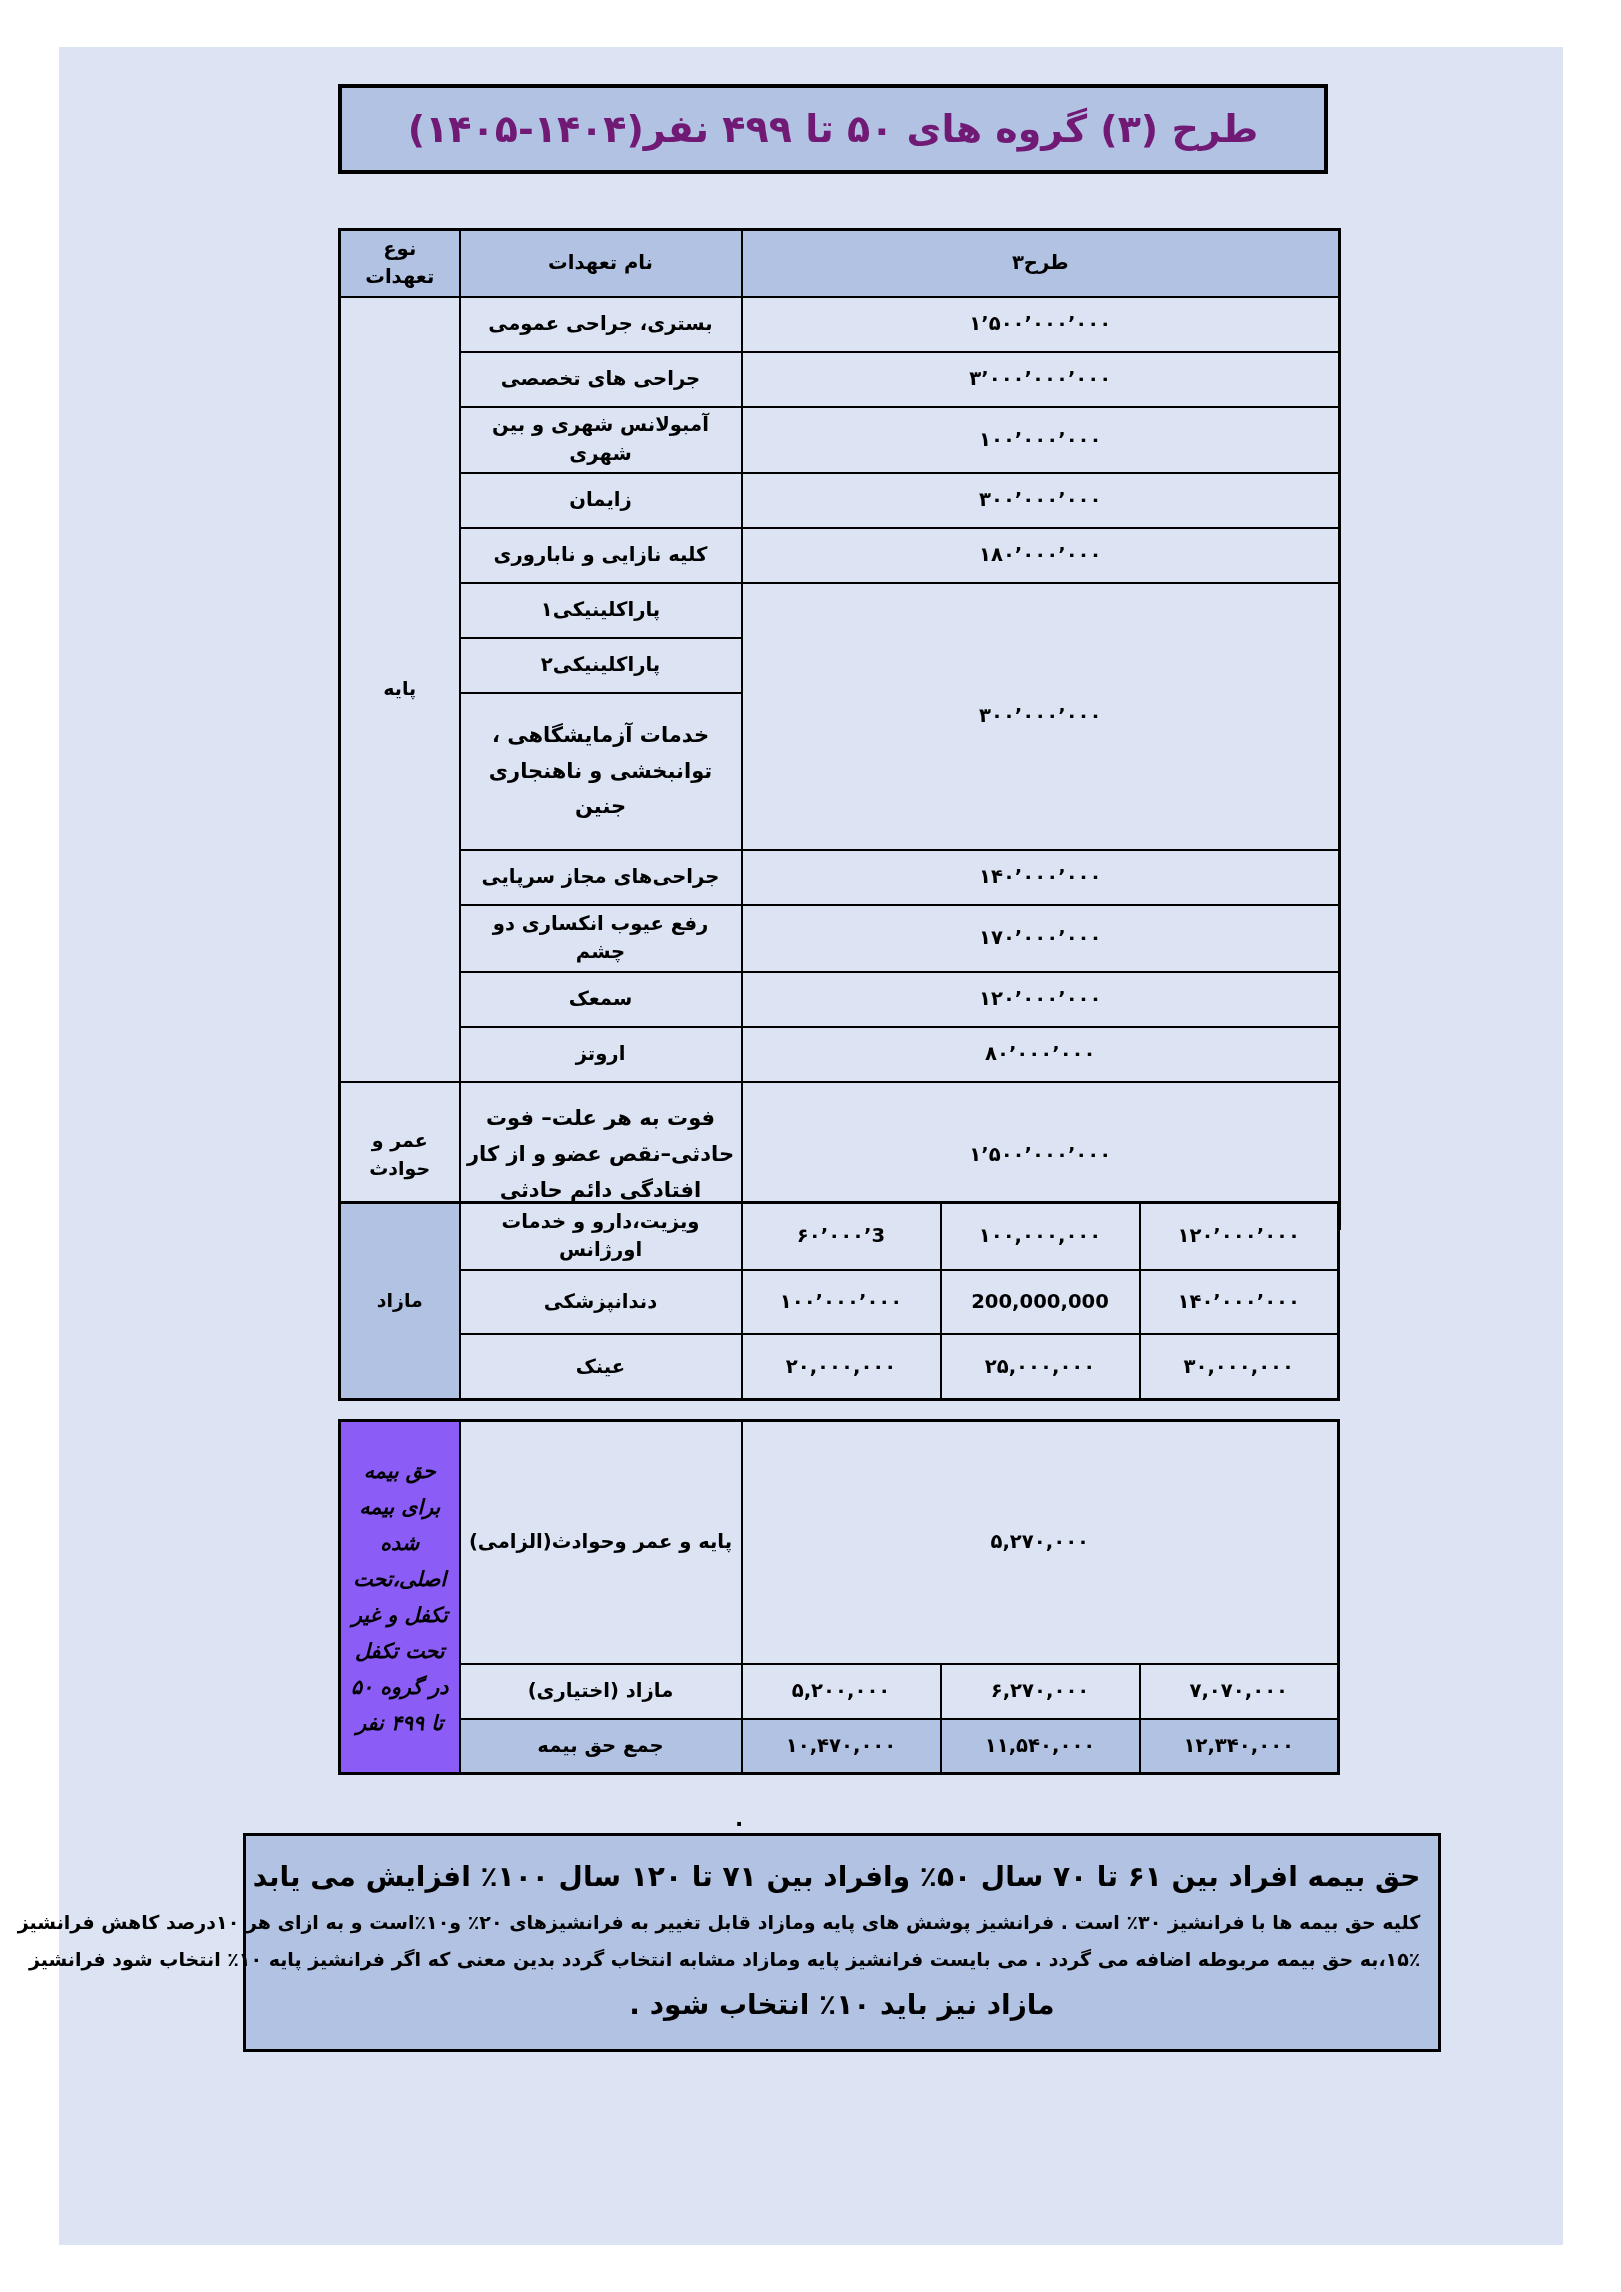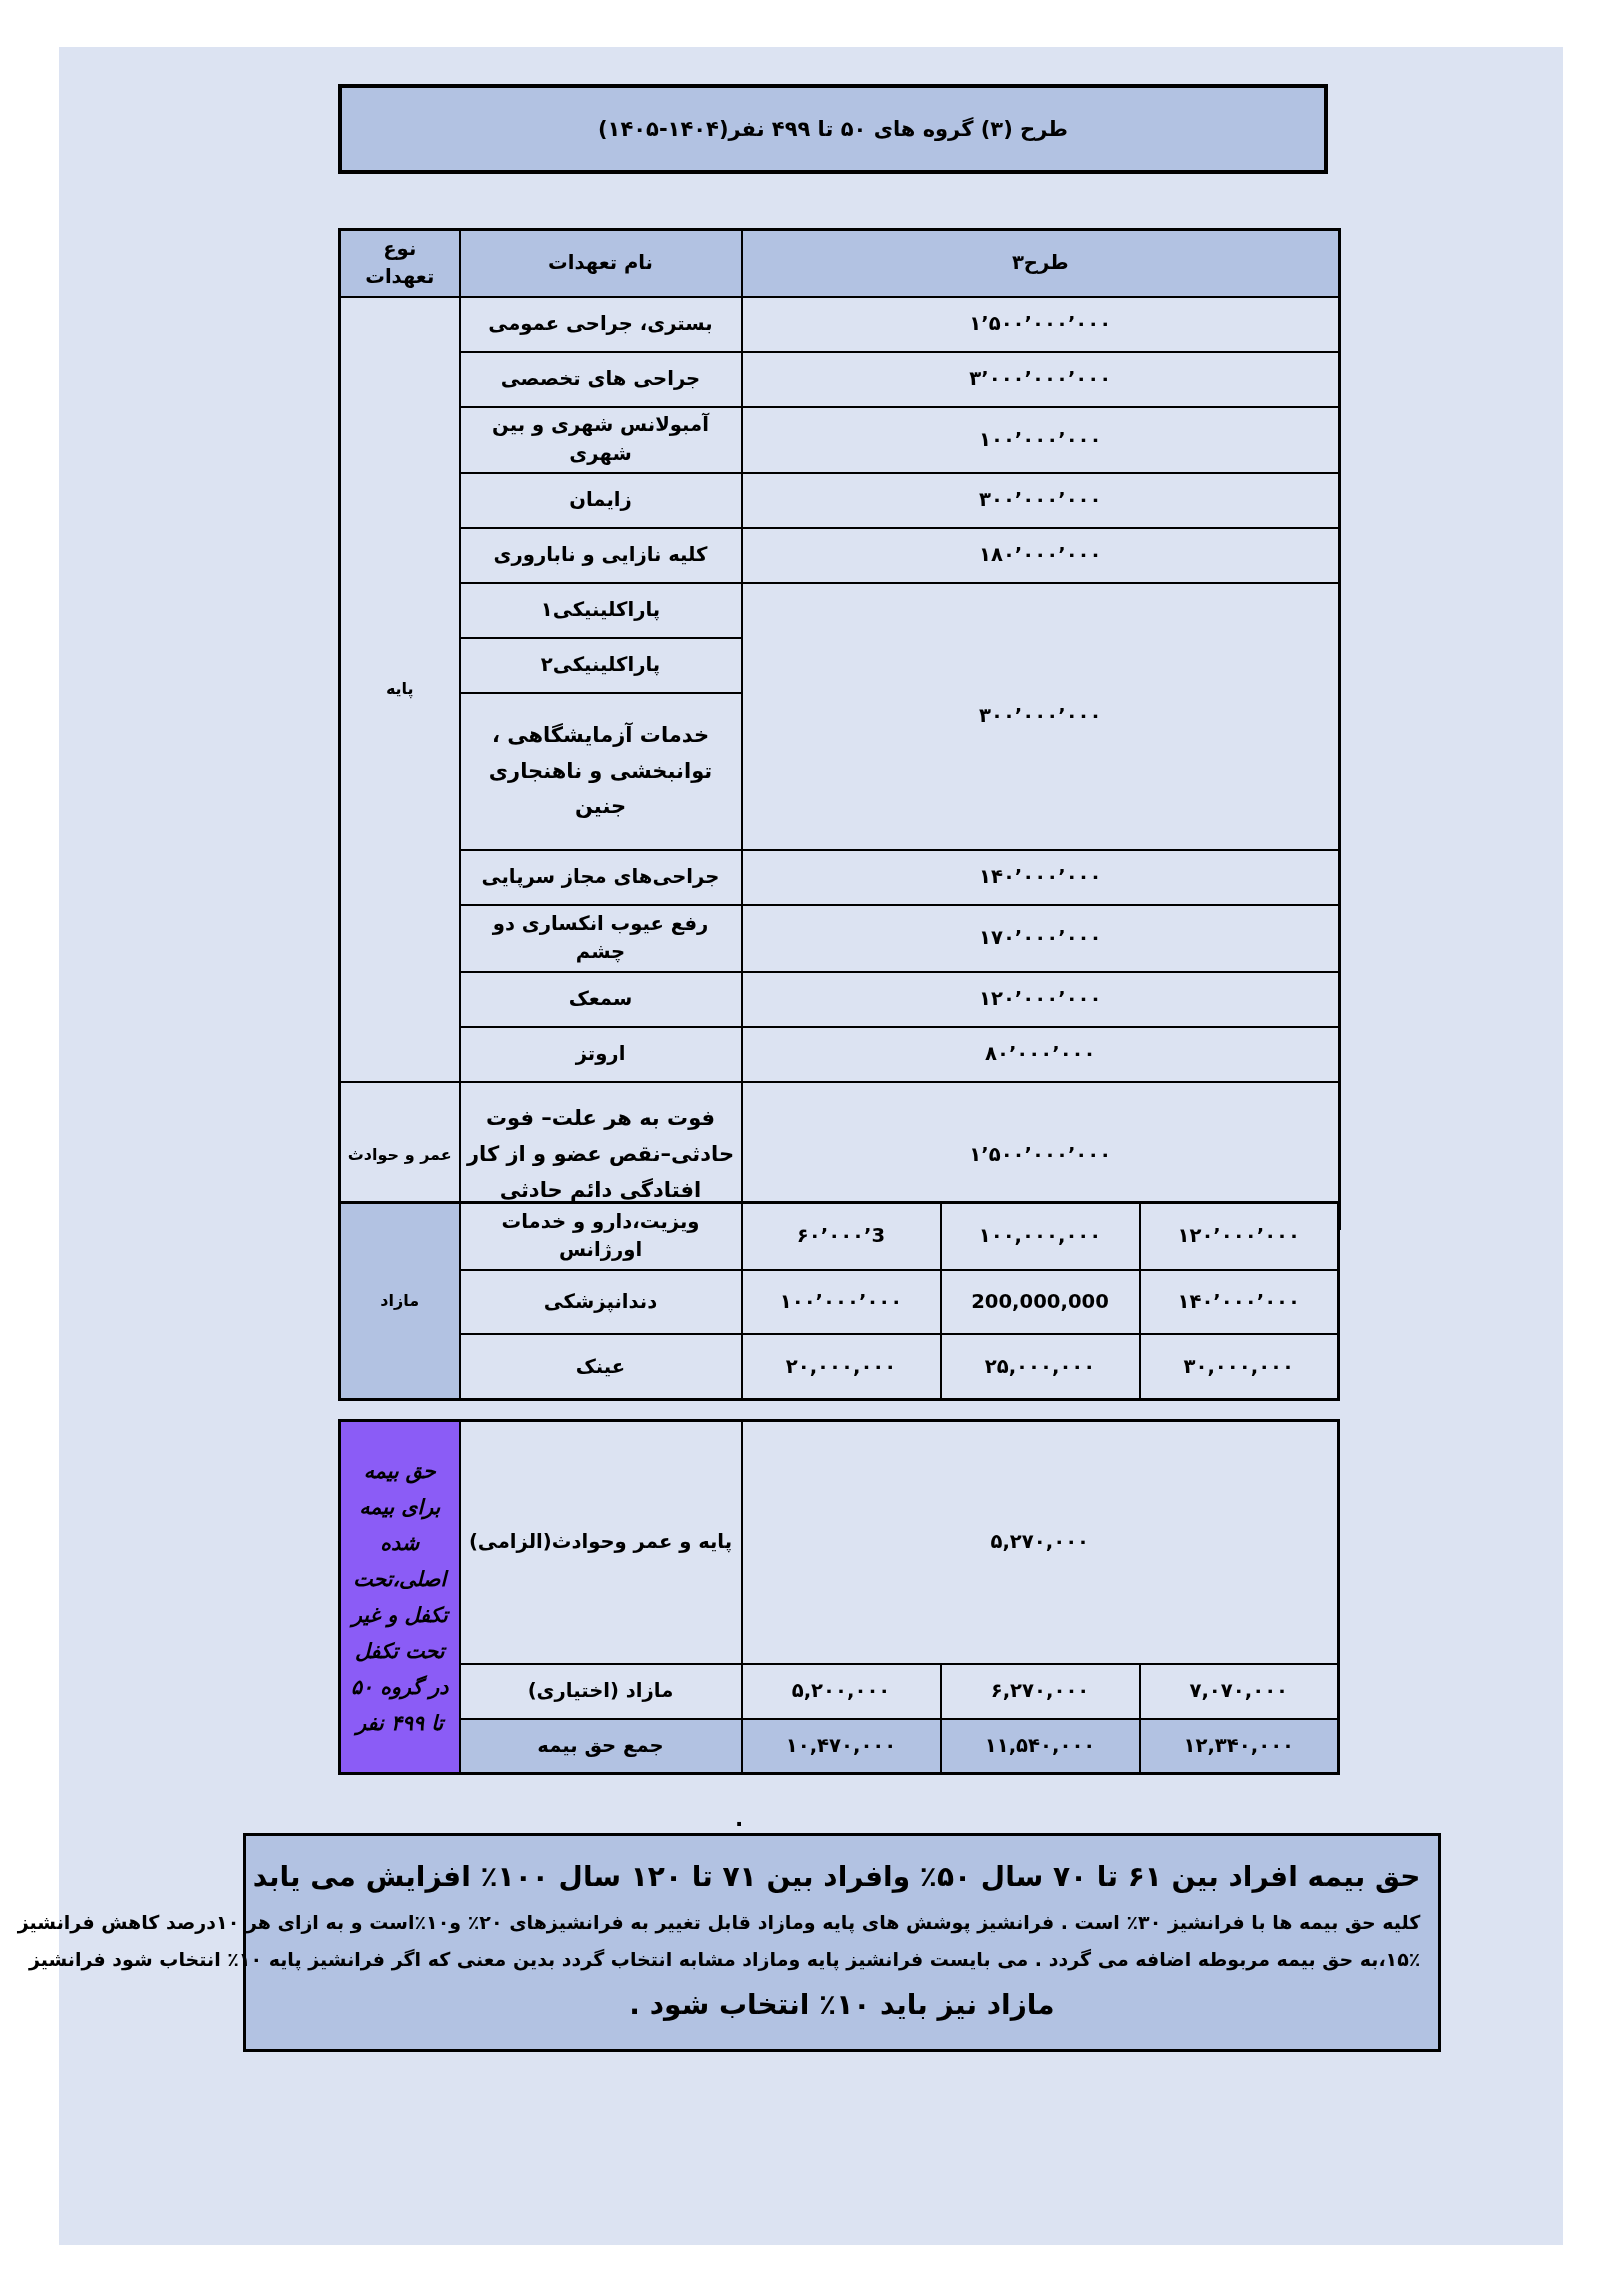--- a/index.html
+++ b/index.html
@@ -29,23 +29,23 @@
     width: 990px;
     height: 90px;
     background: #b2c2e2;
     border: 4.9px solid #000;
     box-sizing: border-box;
     display: flex;
     align-items: center;
     justify-content: center;
   }
   .title-text {
-    font-size: 21px;
+    font-size: 38px;
     font-weight: bold;
-    color: #000000;
+    color: #701a75;
     letter-spacing: 0px;
     white-space: nowrap;
   }
 
   
   table {
     border-collapse: collapse;
     table-layout: fixed;
     background: #dce3f2;
   }
@@ -71,21 +71,21 @@
     top: 181px;
     width: 1000px;
     border: 3.9px solid #000;
   }
   .main-table td, .main-table th { border: 2px solid #000; }
   .col-type   { width: 120px; }
   .col-name   { width: 282px; }
   .col-plan   { width: 598px; }
   .rowh { height: 55px; }
   .vert-label {
-    font-size: 16px;
+    font-size: 19px;
   }
   .multi-line {
     line-height: 1.7;
     font-size: 21px;
   }
 
   
   .surplus-table {
     position: absolute;
     left: 279px;

